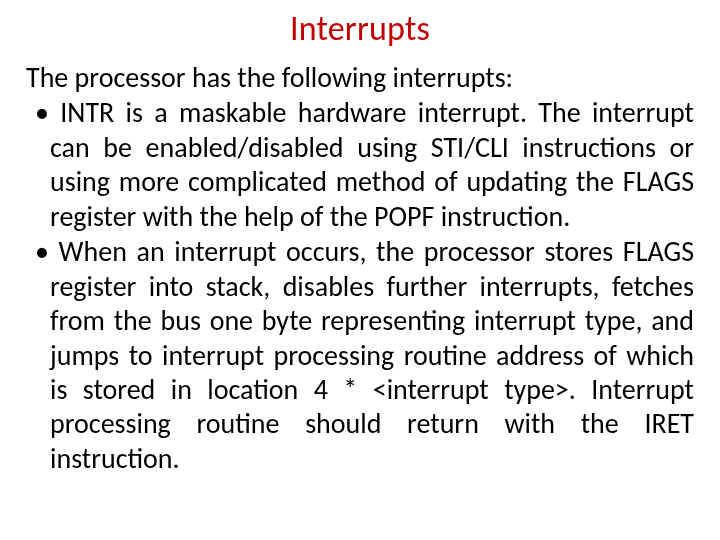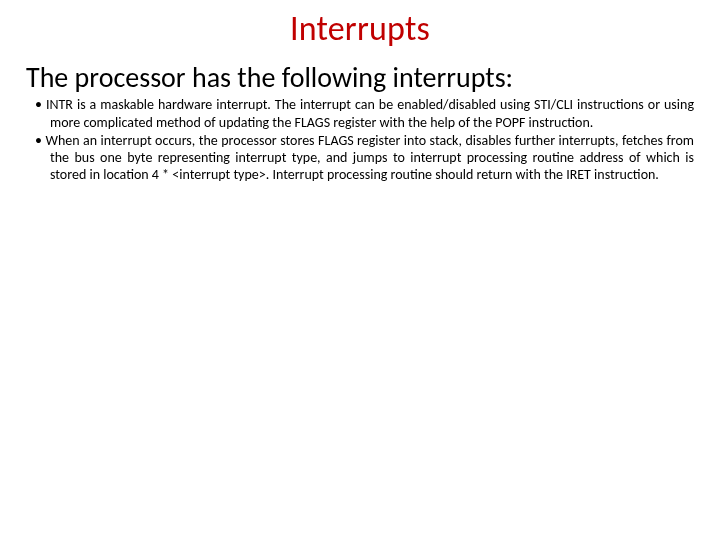--- a/index.html
+++ b/index.html
@@ -25,21 +25,21 @@
     text-align: left;
     margin-bottom: 1px;
   }
   .bullets {
     list-style: none;
     padding: 0;
     margin: 0;
   }
   .bullets li {
     color: #000;
-    font-size: 14px;
+    font-size: 28px;
     line-height: 1.23;
     text-align: justify;
     text-justify: inter-word;
     padding-left: 24px;
     text-indent: -15px;
     margin-bottom: 1px;
   }
   .bullets li::before {
     content: "\2022\00a0";
   }

